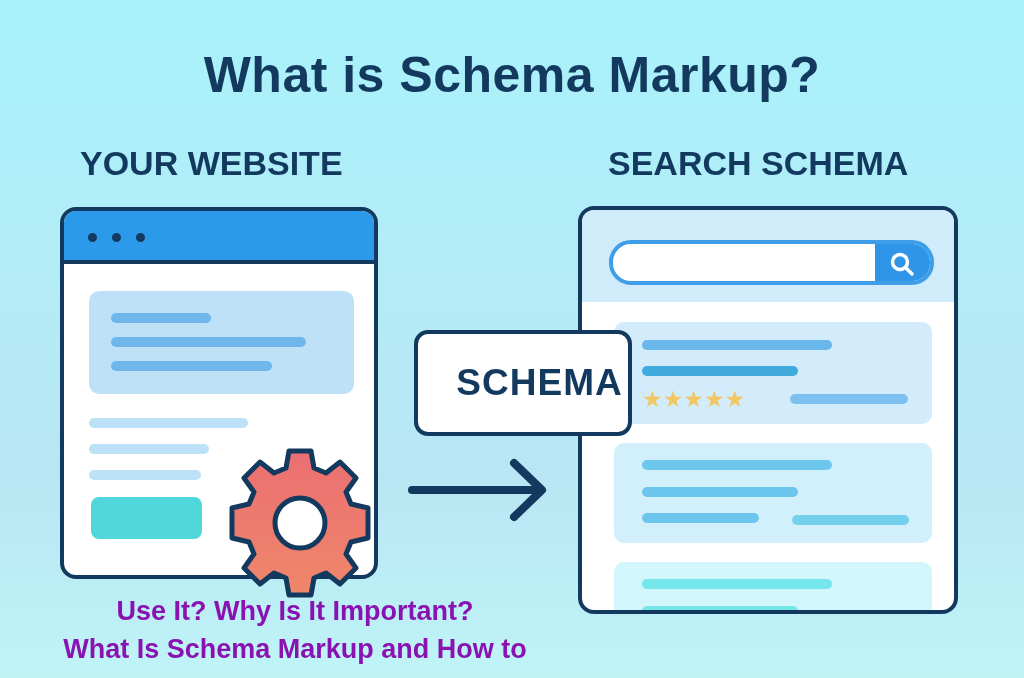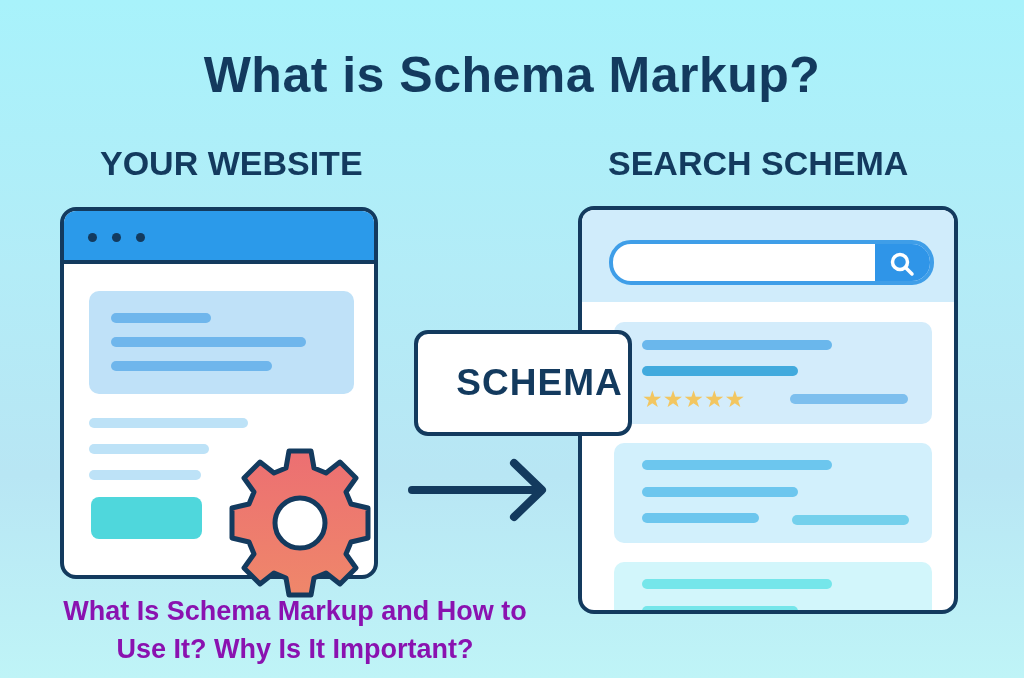--- a/index.html
+++ b/index.html
@@ -56,21 +56,21 @@
     left: 0; width: 590px; top: 592px; text-align: center;
     font-size: 27px; font-weight: bold; color: #8a12b0; line-height: 38px;
   }
   .star { color: #f2c660; font-size: 23px; line-height: 20px; }
 </style>
 </head>
 <body>
 
 <div class="abs title">What is Schema Markup?</div>
 
-<div class="abs col-label" style="left:100px;">YOUR WEBSITE</div>
+<div class="abs col-label" style="left:80px;">YOUR WEBSITE</div>
 <div class="abs col-label" style="left:608px;">SEARCH SCHEMA</div>
 
 <div class="abs site">
   <div class="abs site-bar">
     <div class="abs dot" style="left:24px;"></div>
     <div class="abs dot" style="left:48px;"></div>
     <div class="abs dot" style="left:72px;"></div>
   </div>
   <div class="abs hero">
     <div class="abs bar" style="left:22px;top:22px;width:100px;background:#6fb6ec;"></div>
@@ -131,15 +131,15 @@
 </div>
 
 <svg class="abs" style="left:404px;top:455px;" width="145" height="70" viewBox="0 0 145 70">
   <line x1="8" y1="35" x2="136" y2="35" stroke="#133a5e" stroke-width="8" stroke-linecap="round"></line>
   <polyline points="110,8 138,35 110,62" fill="none" stroke="#133a5e" stroke-width="8" stroke-linecap="round" stroke-linejoin="round"></polyline>
 </svg>
 
 <div class="abs schema-box">SCHEMA</div>
 
 <div class="abs caption">
+  <div>Use It? Why Is It Important?</div>
   <div>What Is Schema Markup and How to</div>
-  <div>Use It? Why Is It Important?</div>
 </div>
 
 </body></html>

